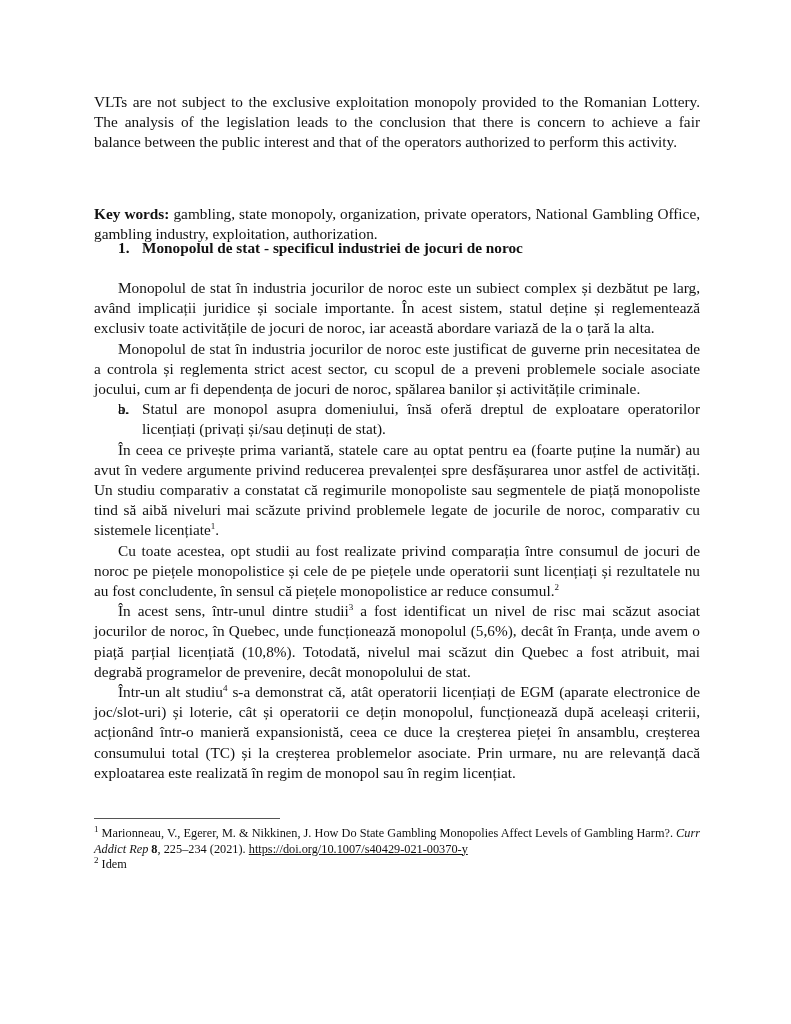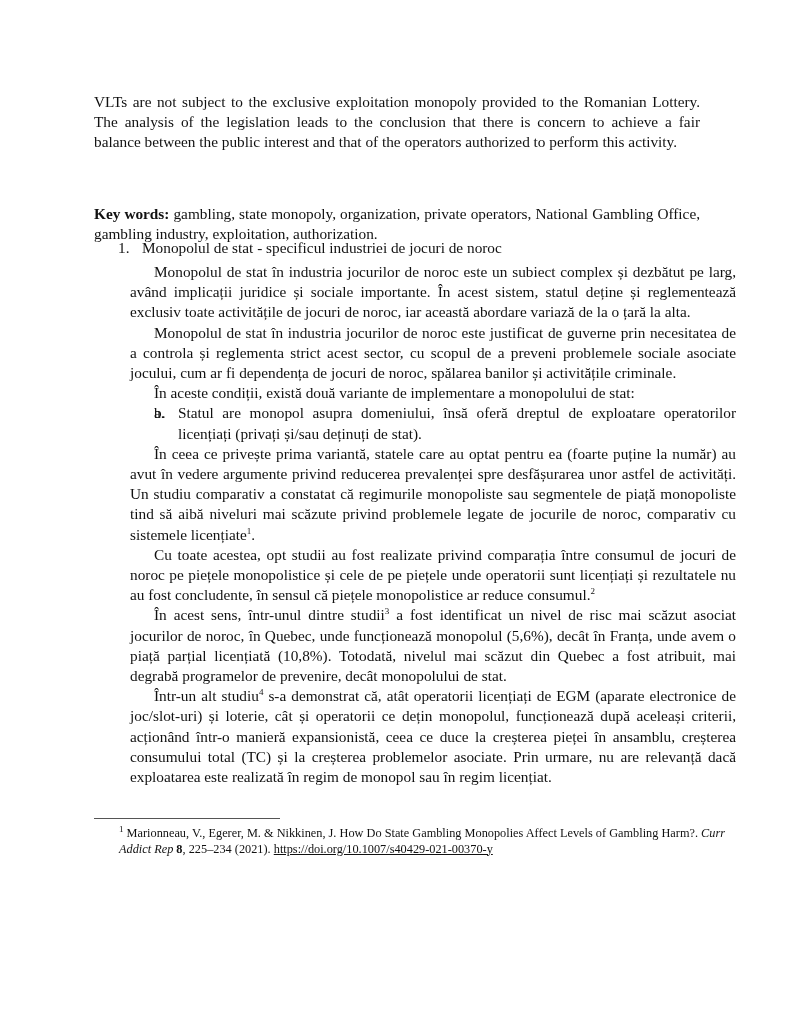--- a/index.html
+++ b/index.html
@@ -7,30 +7,30 @@
   .page {
     position: absolute; left: 0; top: 0; width: 791px; height: 904px; background: #fff;
     font-family: "Liberation Serif", serif; color: #111; font-size: 15.3px;
   }
   .body-text { position: absolute; left: 94px; width: 606px; line-height: 20.2px; text-align: justify; }
   p { margin: 0; }
   .indent { text-indent: 24px; }
   #abstract { top: 92px; }
   #keywords { top: 180px; margin-top: 24px; }
   #heading {
-    position: absolute; left: 118px; top: 239px; font-weight: normal; font-size: 15.3px;
+    position: absolute; left: 118px; top: 239px; font-weight: bold; font-size: 15.3px;
   }
   #heading .num { display: inline-block; width: 24px; }
-  #section { top: 262px; margin-left: 36px; }
+  #section { top: 278px; }
   .list { margin: 0; padding: 0; list-style: none; }
   .list li { position: relative; padding-left: 48px; }
   .list li .mark { position: absolute; left: 24px; }
   sup { font-size: 9px; line-height: 0; vertical-align: super; }
   .rule { position: absolute; left: 94px; top: 818px; width: 186px; height: 1px; background: #555; }
-  #footnotes { position: absolute; left: 94px; top: 826px; width: 606px; font-size: 12.3px; line-height: 15.6px; text-align: justify; margin-left: 25px; }
+  #footnotes { position: absolute; left: 94px; top: 826px; width: 606px; font-size: 12.3px; line-height: 15.6px; text-align: justify; }
   #footnotes a { color: #111; text-decoration: underline; }
   .kw-label { font-weight: bold; }
 </style>
 </head>
 <body>
 
 <div class="page">
 
   <div class="body-text" id="abstract">
     <p>VLTs are not subject to the exclusive exploitation monopoly provided to the Romanian Lottery. The analysis of the legislation leads to the conclusion that there is concern to achieve a fair balance between the public interest and that of the operators authorized to perform this activity.</p>
@@ -40,30 +40,30 @@
     <p><span class="kw-label">Key words:</span><span> gambling, state monopoly, organization, private operators, National Gambling Office, gambling industry, exploitation, authorization.</span></p>
   </div>
 
   <div id="heading">
     <span class="num">1.</span><span>Monopolul de stat - specificul industriei de jocuri de noroc</span>
   </div>
 
   <div class="body-text" id="section">
     <p class="indent">Monopolul de stat în industria jocurilor de noroc este un subiect complex și dezbătut pe larg, având implicații juridice și sociale importante. În acest sistem, statul deține și reglementează exclusiv toate activitățile de jocuri de noroc, iar această abordare variază de la o țară la alta.</p>
     <p class="indent">Monopolul de stat în industria jocurilor de noroc este justificat de guverne prin necesitatea de a controla și reglementa strict acest sector, cu scopul de a preveni problemele sociale asociate jocului, cum ar fi dependența de jocuri de noroc, spălarea banilor și activitățile criminale.</p>
-    <p class="indent">În aceste condiții, există două variante de implementare a monopolului de stat:</p>
     <ul class="list">
       <li><span class="mark">a.</span></li>
       <li><span class="mark">b.</span><span>Statul are monopol asupra domeniului, însă oferă dreptul de exploatare operatorilor licențiați (privați și/sau deținuți de stat).</span></li>
     </ul>
     <p class="indent"><span>În ceea ce privește prima variantă, statele care au optat pentru ea (foarte puține la număr) au avut în vedere argumente privind reducerea prevalenței spre desfășurarea unor astfel de activități. Un studiu comparativ a constatat că regimurile monopoliste sau segmentele de piață monopoliste tind să aibă niveluri mai scăzute privind problemele legate de jocurile de noroc, comparativ cu sistemele licențiate</span><sup>1</sup><span>.</span></p>
     <p class="indent"><span>Cu toate acestea, opt studii au fost realizate privind comparația între consumul de jocuri de noroc pe piețele monopolistice și cele de pe piețele unde operatorii sunt licențiați și rezultatele nu au fost concludente, în sensul că piețele monopolistice ar reduce consumul.</span><sup>2</sup></p>
     <p class="indent"><span>În acest sens, într-unul dintre studii</span><sup>3</sup><span> a fost identificat un nivel de risc mai scăzut asociat jocurilor de noroc, în Quebec, unde funcționează monopolul (5,6%), decât în Franța, unde avem o piață parțial licențiată (10,8%). Totodată, nivelul mai scăzut din Quebec a fost atribuit, mai degrabă programelor de prevenire, decât monopolului de stat.</span></p>
     <p class="indent"><span>Într-un alt studiu</span><sup>4</sup><span> s-a demonstrat că, atât operatorii licențiați de EGM (aparate electronice de joc/slot-uri) și loterie, cât și operatorii ce dețin monopolul, funcționează după aceleași criterii, acționând într-o manieră expansionistă, ceea ce duce la creșterea pieței în ansamblu, creșterea consumului total (TC) și la creșterea problemelor asociate. Prin urmare, nu are relevanță dacă exploatarea este realizată în regim de monopol sau în regim licențiat.</span></p>
   </div>
 
   <div class="rule"></div>
 
   <div id="footnotes">
     <div><sup>1</sup><span> Marionneau, V., Egerer, M. &amp; Nikkinen, J. How Do State Gambling Monopolies Affect Levels of Gambling Harm?. </span><i>Curr Addict Rep</i><b> 8</b><span>, 225–234 (2021). </span><a>https://doi.org/10.1007/s40429-021-00370-y</a></div>
+    <div><sup>2</sup><span> Idem</span></div>
   </div>
 
 </div>
 
 </body></html>

